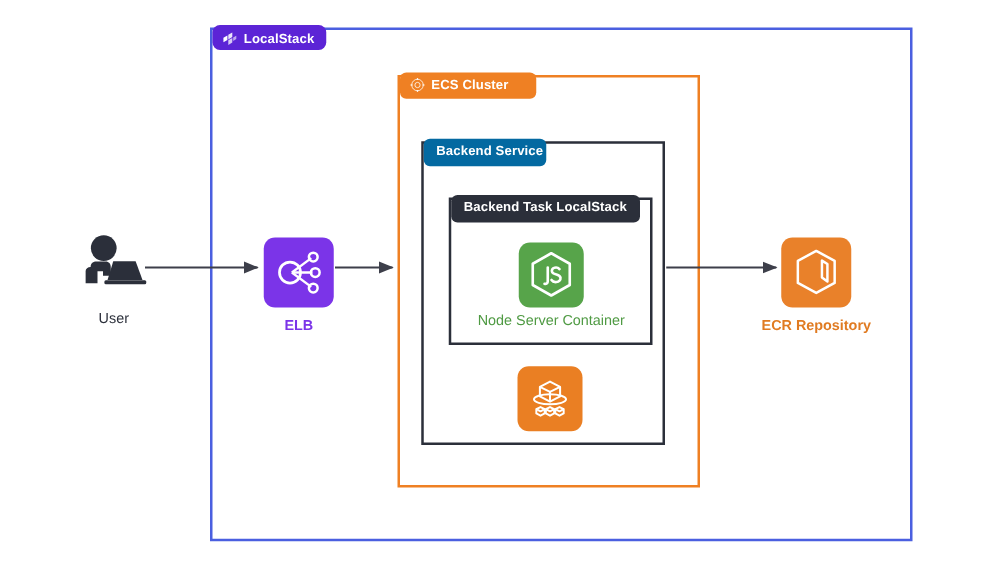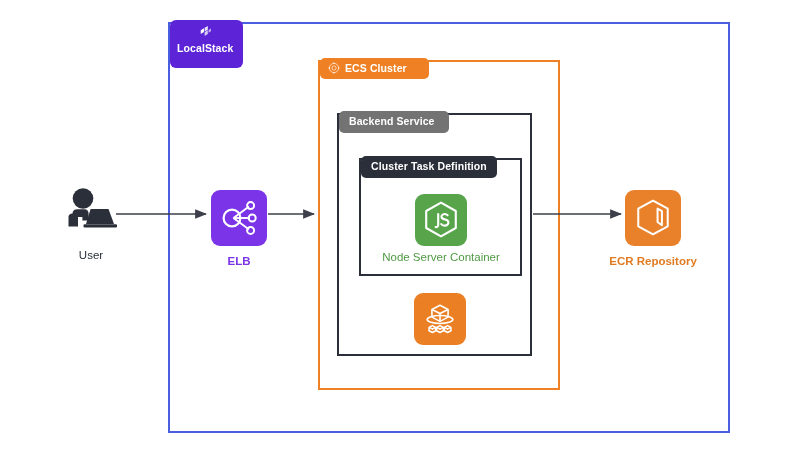--- a/index.html
+++ b/index.html
@@ -69,33 +69,32 @@
     letter-spacing: 0.1px;
     white-space: nowrap;
     line-height: 1;
     color: #ffffff;
   }
   .tab-localstack {
     left: 170px;
     top: 20px;
     background: #5c24d6;
     border-radius: 6px;
-    padding: 5px 10px 14px 7px;
-    flex-direction: column;
+    padding: 5px 10px 2px 7px;
   }
   .tab-ecs {
     left: 320px;
     top: 58px;
     background: #ef8023;
   }
   .tab-service {
     left: 339px;
     top: 111px;
-    background: #737373;
-    padding: 5px 14px 6px 10px;
+    background: #0369a1;
+    padding: 5px 2px 6px 10px;
   }
   .tab-task {
     left: 361px;
     top: 156px;
     background: #2b2f3a;
     padding: 5px 10px 6px 10px;
   }
   .tab .tab-label { display: block; }
 
   
@@ -189,21 +188,21 @@
       </svg>
     </span>
     <span class="tab-label">ECS Cluster</span>
   </div>
 
   <div class="tab tab-service">
     <span class="tab-label">Backend Service</span>
   </div>
 
   <div class="tab tab-task">
-    <span class="tab-label">Cluster Task Definition</span>
+    <span class="tab-label">Backend Task LocalStack</span>
   </div>
 
   <div class="node node-elb">
     <div class="node-tile">
       <svg width="40" height="40" viewBox="0 0 40 40" aria-hidden="true">
         <line x1="14.5" y1="20" x2="30" y2="8.5" stroke="#ffffff" stroke-width="1.9"></line>
         <line x1="14.5" y1="20" x2="31" y2="20" stroke="#ffffff" stroke-width="1.9"></line>
         <line x1="14.5" y1="20" x2="30" y2="31.5" stroke="#ffffff" stroke-width="1.9"></line>
         <circle cx="13" cy="20" r="8.4" fill="none" stroke="#ffffff" stroke-width="2.2"></circle>
         <circle cx="31.6" cy="7.6" r="3.5" fill="none" stroke="#ffffff" stroke-width="2"></circle>

